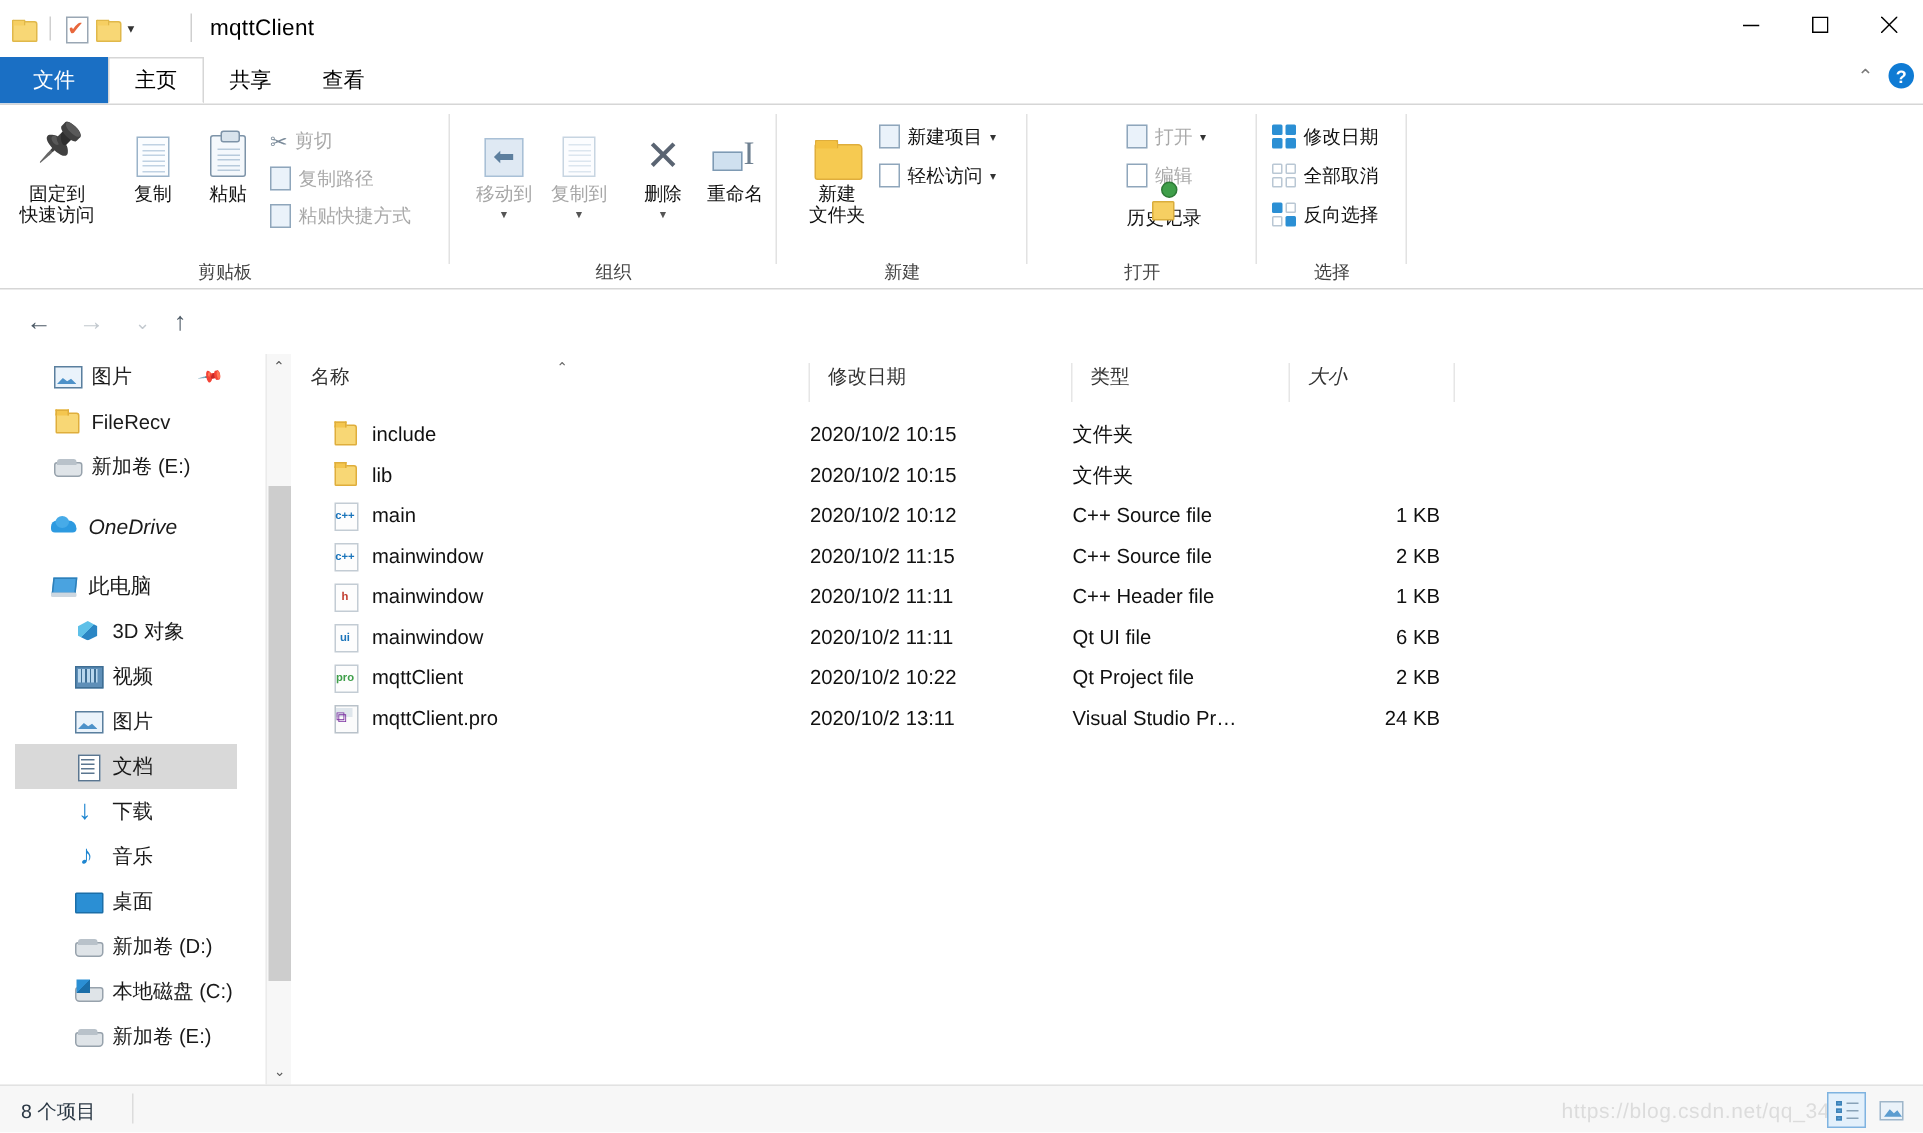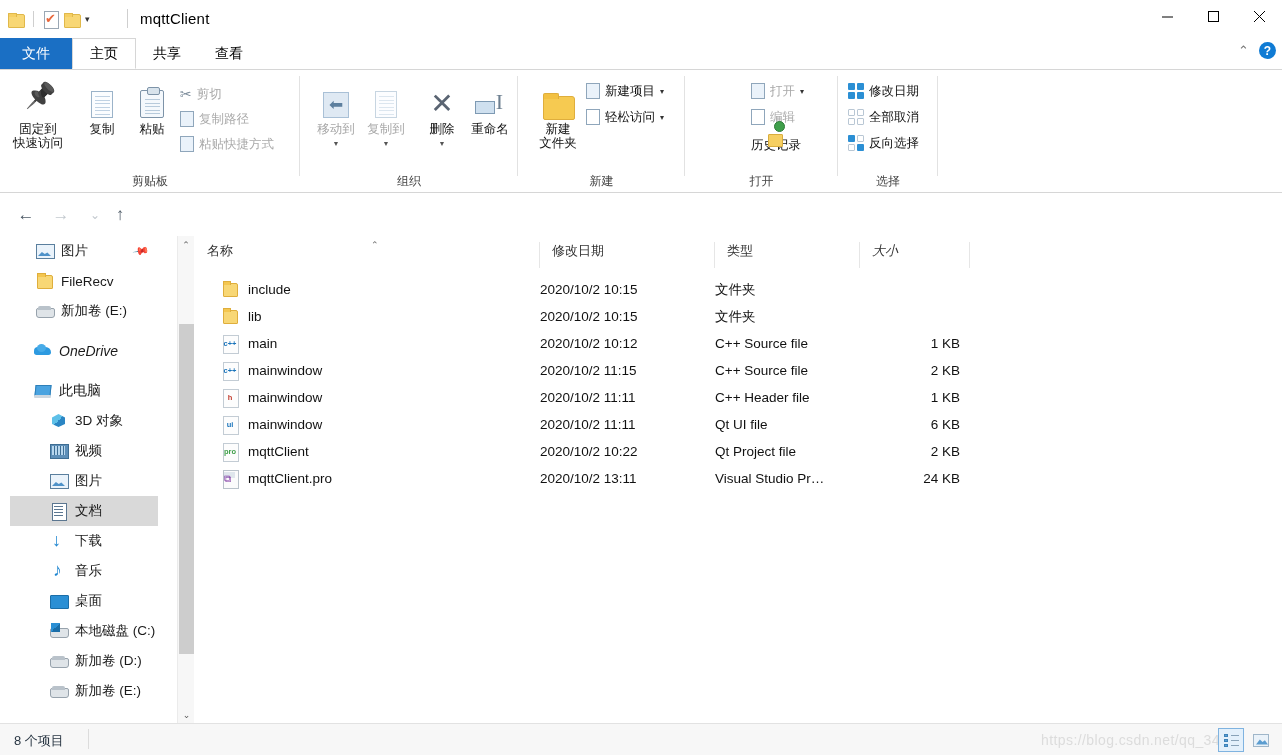--- a/index.html
+++ b/index.html
@@ -661,26 +661,26 @@
       </div>
       <div class="navitem">
         <span class="ni-ico ico-music"></span>
         <span>音乐</span>
       </div>
       <div class="navitem">
         <span class="ni-ico ico-desk"></span>
         <span>桌面</span>
       </div>
       <div class="navitem">
+        <span class="ni-ico ico-drive"></span>
+        <span>新加卷 (D:)</span>
+      </div>
+      <div class="navitem">
         <span class="ni-ico ico-cdrive"></span>
         <span>本地磁盘 (C:)</span>
-      </div>
-      <div class="navitem">
-        <span class="ni-ico ico-drive"></span>
-        <span>新加卷 (D:)</span>
       </div>
       <div class="navitem">
         <span class="ni-ico ico-drive"></span>
         <span>新加卷 (E:)</span>
       </div>
     </div>
 
     <div class="sb-scroll">
       <div class="arrow">⌃</div>
       <div class="thumb"></div>

